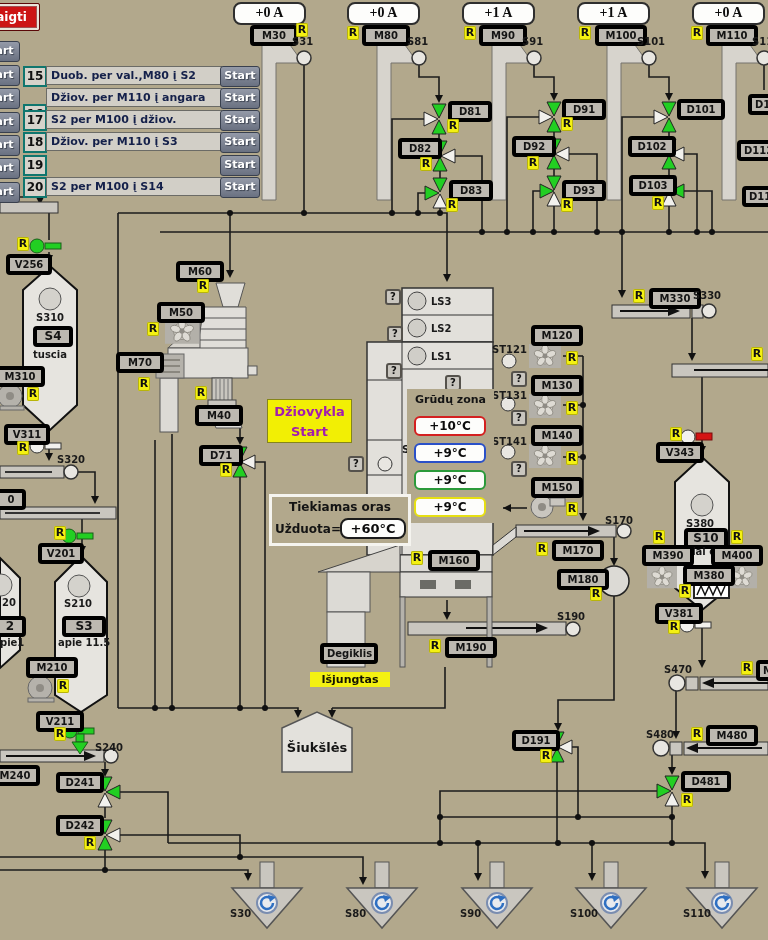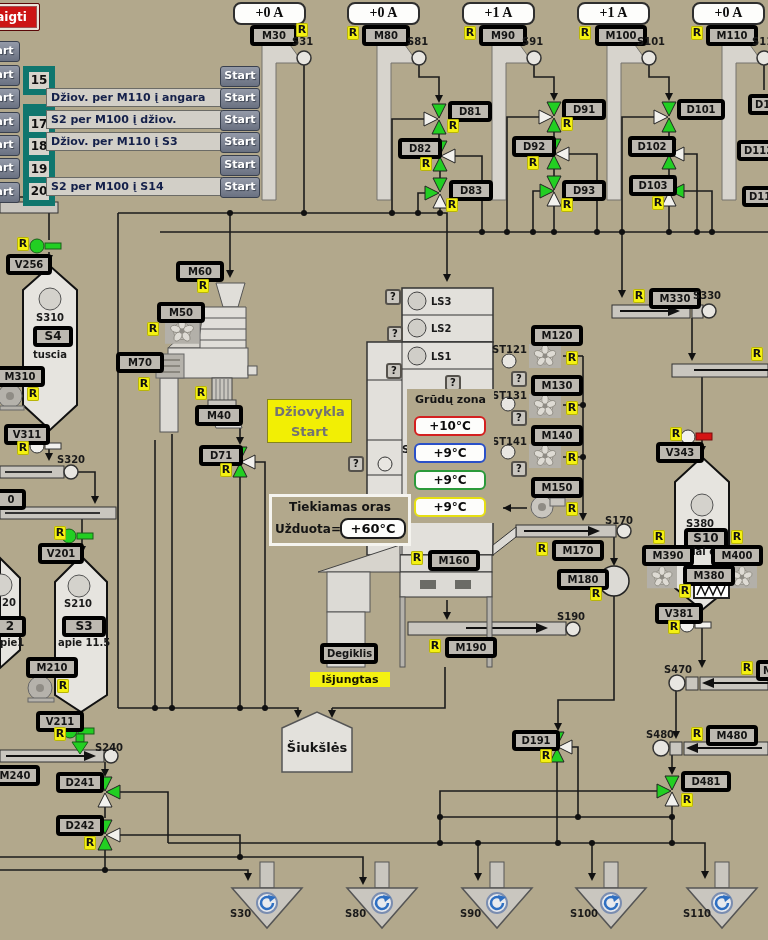--- a/index.html
+++ b/index.html
@@ -15,29 +15,29 @@
      z-index:6;box-shadow:0 0 0 1px #b8b40a inset;}
   .q{position:absolute;width:12px;height:12px;background:#c9c6bf;border:2px solid #55524c;
      border-radius:3px;color:#111;font:bold 10px/12px "DejaVu Sans",sans-serif;text-align:center;z-index:6;}
   .stext{position:absolute;color:#1a1a1a;font:bold 10px/11px "DejaVu Sans",sans-serif;z-index:5;white-space:nowrap;}
   .clip{overflow:hidden;}
   .ampbtn{position:absolute;width:69px;height:19px;background:#fdfdfb;border:2px solid #2e2e2e;
      border-radius:8px;color:#0c0c0c;font:bold 14px/17px "Liberation Serif",serif;text-align:center;z-index:5;}
   .sbtn{position:absolute;background:linear-gradient(#949aa8,#6a7181);color:#fff;
      font:bold 11px/18px "DejaVu Sans",sans-serif;text-align:center;border:1px solid #39404e;
      border-radius:3px;text-shadow:1px 1px 1px #3c4350;z-index:5;}
-  .numcell{position:absolute;width:20px;height:17px;background:#d6d3cb;border:6px solid #0f766e;
+  .numcell{position:absolute;width:20px;height:17px;background:#d6d3cb;border:2px solid #0f766e;
      color:#101010;font:bold 12px/17px "DejaVu Sans",sans-serif;text-align:center;z-index:5;}
   .taskcell{position:absolute;width:170px;height:17px;background:#d2cfc7;border:1px solid #6b6b66;
      color:#14204a;font:bold 11px/17px "DejaVu Sans",sans-serif;padding:0 0 0 4px;z-index:5;white-space:nowrap;overflow:hidden;}
   .exitbtn{position:absolute;left:-26px;top:3px;width:64px;height:26px;background:#cc1414;
      border:1px solid #5a0808;border-radius:2px;color:#fff;font:bold 12px/26px "DejaVu Sans",sans-serif;
      text-align:center;z-index:5;box-shadow:0 0 0 2px #e8e4da inset, 0 0 0 3px #a05050 inset;}
   .ybtn{position:absolute;left:267px;top:399px;width:83px;height:42px;background:#f2ef04;
-     border:1px solid #85851a;color:#737373;font:bold 13px/20px "DejaVu Sans",sans-serif;
+     border:1px solid #85851a;color:#a21caf;font:bold 13px/20px "DejaVu Sans",sans-serif;
      text-align:center;z-index:7;}
   .panel-grain{position:absolute;left:407px;top:389px;width:87px;height:134px;background:#b2a88c;z-index:7;}
   .panel-grain .title{position:absolute;left:0;top:4px;width:87px;text-align:center;
      color:#141414;font:bold 11px "DejaVu Sans",sans-serif;}
   .pill{position:absolute;left:7px;width:68px;height:16px;background:#fdfdfb;border-radius:6px;
      color:#0c0c0c;font:bold 12px/16px "DejaVu Sans",sans-serif;text-align:center;border:2px solid #4d7c0f;}
   .panel-air{position:absolute;left:269px;top:494px;width:136px;height:46px;background:#b2a88c;
      border:3px solid #f5f4ef;z-index:7;}
   .panel-air .title{position:absolute;left:0;top:3px;width:136px;text-align:center;
      color:#141414;font:bold 12px "DejaVu Sans",sans-serif;}
@@ -525,20 +525,21 @@
 
 <div class="sbtn" style="left:-24px;top:41px;width:42px;height:19px;">Start</div>
 <div class="sbtn" style="left:-24px;top:65px;width:42px;height:19px;">Start</div>
 <div class="sbtn" style="left:-24px;top:88px;width:42px;height:19px;">Start</div>
 <div class="sbtn" style="left:-24px;top:112px;width:42px;height:19px;">Start</div>
 <div class="sbtn" style="left:-24px;top:135px;width:42px;height:19px;">Start</div>
 <div class="sbtn" style="left:-24px;top:158px;width:42px;height:19px;">Start</div>
 <div class="sbtn" style="left:-24px;top:182px;width:42px;height:19px;">Start</div>
 
 <div class="numcell" style="left:23px;top:66px;">15</div>
+<div class="taskcell" style="left:46px;top:66px;">Duob. per val.,M80 į S2</div>
 <div class="sbtn" style="left:220px;top:66px;width:38px;height:19px;">Start</div>
 <div class="numcell" style="left:23px;top:104px;">16</div>
 <div class="taskcell" style="left:46px;top:88px;">Džiov. per M110 į angara</div>
 <div class="sbtn" style="left:220px;top:88px;width:38px;height:19px;">Start</div>
 <div class="numcell" style="left:23px;top:110px;">17</div>
 <div class="taskcell" style="left:46px;top:110px;">S2 per M100 į džiov.</div>
 <div class="sbtn" style="left:220px;top:110px;width:38px;height:19px;">Start</div>
 <div class="numcell" style="left:23px;top:132px;">18</div>
 <div class="taskcell" style="left:46px;top:132px;">Džiov. per M110 į S3</div>
 <div class="sbtn" style="left:220px;top:132px;width:38px;height:19px;">Start</div>

